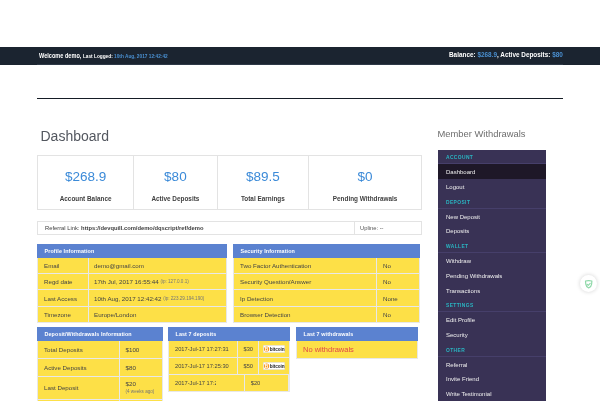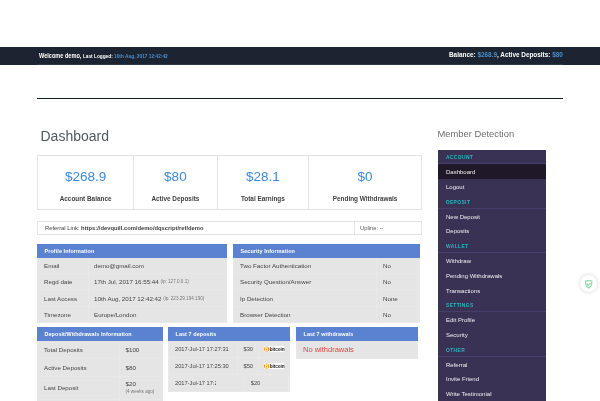--- a/index.html
+++ b/index.html
@@ -19,21 +19,21 @@
   #cards .card { flex:1; text-align:center; border-left:1px solid #e3e3e3; padding-top:14px; }
   #cards .card:first-child { border-left:none; }
   .cval { font-size:13.5px; line-height:14.5px; color:#3b8ad8; }
   .clab { font-size:6.4px; font-weight:bold; color:#3f3f3f; margin-top:10.5px; }
   
   #refbar { left:37px; top:174.3px; width:385px; height:13.8px; border:1px solid #e3e3e3; }
   #refbar .l { position:absolute; left:7px; top:3.2px; font-size:5.8px; color:#444; }
   #refbar .r { position:absolute; left:316px; top:0; width:67px; height:100%;
                border-left:1px solid #e3e3e3; font-size:5.8px; color:#555; line-height:12px; padding-left:5px;}
   
-  .tbl { position:absolute; background:#e5e5e5; }
+  .tbl { position:absolute; background:#fde047; }
   .tbl .hd { background:#5b82d0; color:#fff; font-weight:bold; font-size:5.4px; letter-spacing:0.1px;
              height:14px; line-height:14px; padding-left:7.5px;
              white-space:nowrap; }
   .row { display:flex; border:1px solid #e8e8e8; border-top:none; }
   .row > div { padding-left:6px; font-size:6.2px; color:#444; display:flex; align-items:center; white-space:nowrap; overflow:hidden; }
   .row > div + div { border-left:1px solid #e8e8e8; }
   .tiny { font-size:4.6px; color:#777; }
   
   #mnav { left:437.5px; top:81px; font-size:9.4px; color:#6e6e6e; }
   #side { left:437.5px; top:102.6px; width:108px; height:251.6px; background:#393255; }
@@ -61,21 +61,21 @@
   <div class="abs" id="cards">
     <div class="card" style="width:95.2px;flex:none;">
         <div class="cval">$268.9</div>
         <div class="clab">Account Balance</div>
       </div>
     <div class="card" style="width:83.4px;flex:none;">
         <div class="cval">$80</div>
         <div class="clab">Active Deposits</div>
       </div>
     <div class="card" style="width:91.6px;flex:none;">
-        <div class="cval">$28.1</div>
+        <div class="cval">$89.5</div>
         <div class="clab">Total Earnings</div>
       </div>
     <div class="card">
         <div class="cval">$0</div>
         <div class="clab">Pending Withdrawals</div>
       </div>
   </div>
 
   <div class="abs" id="refbar">
     <div class="l" style="color:#3d3d3d;">Referral Link: <b>https://devquill.com/demo/dqscript/ref/demo</b></div>
@@ -190,21 +190,21 @@
       </div>
   </div>
 
   <div class="tbl" style="left:296px; top:280.4px; width:122px;">
     <div class="hd">Last 7 withdrawals</div>
     <div class="row" style="height:17.8px;">
         <div style="flex:1; color:#e04848; font-size:7.5px;">No withdrawals</div>
       </div>
   </div>
 
-  <div class="abs wsp" id="mnav">Member Detection</div>
+  <div class="abs wsp" id="mnav">Member Withdrawals</div>
   <div class="abs" id="side">
     <div class="it sec">ACCOUNT</div>
     <div class="it active">Dashboard</div>
     <div class="it">Logout</div>
     <div class="it sec">DEPOSIT</div>
     <div class="it">New Deposit</div>
     <div class="it">Deposits</div>
     <div class="it sec">WALLET</div>
     <div class="it">Withdraw</div>
     <div class="it">Pending Withdrawals</div>

